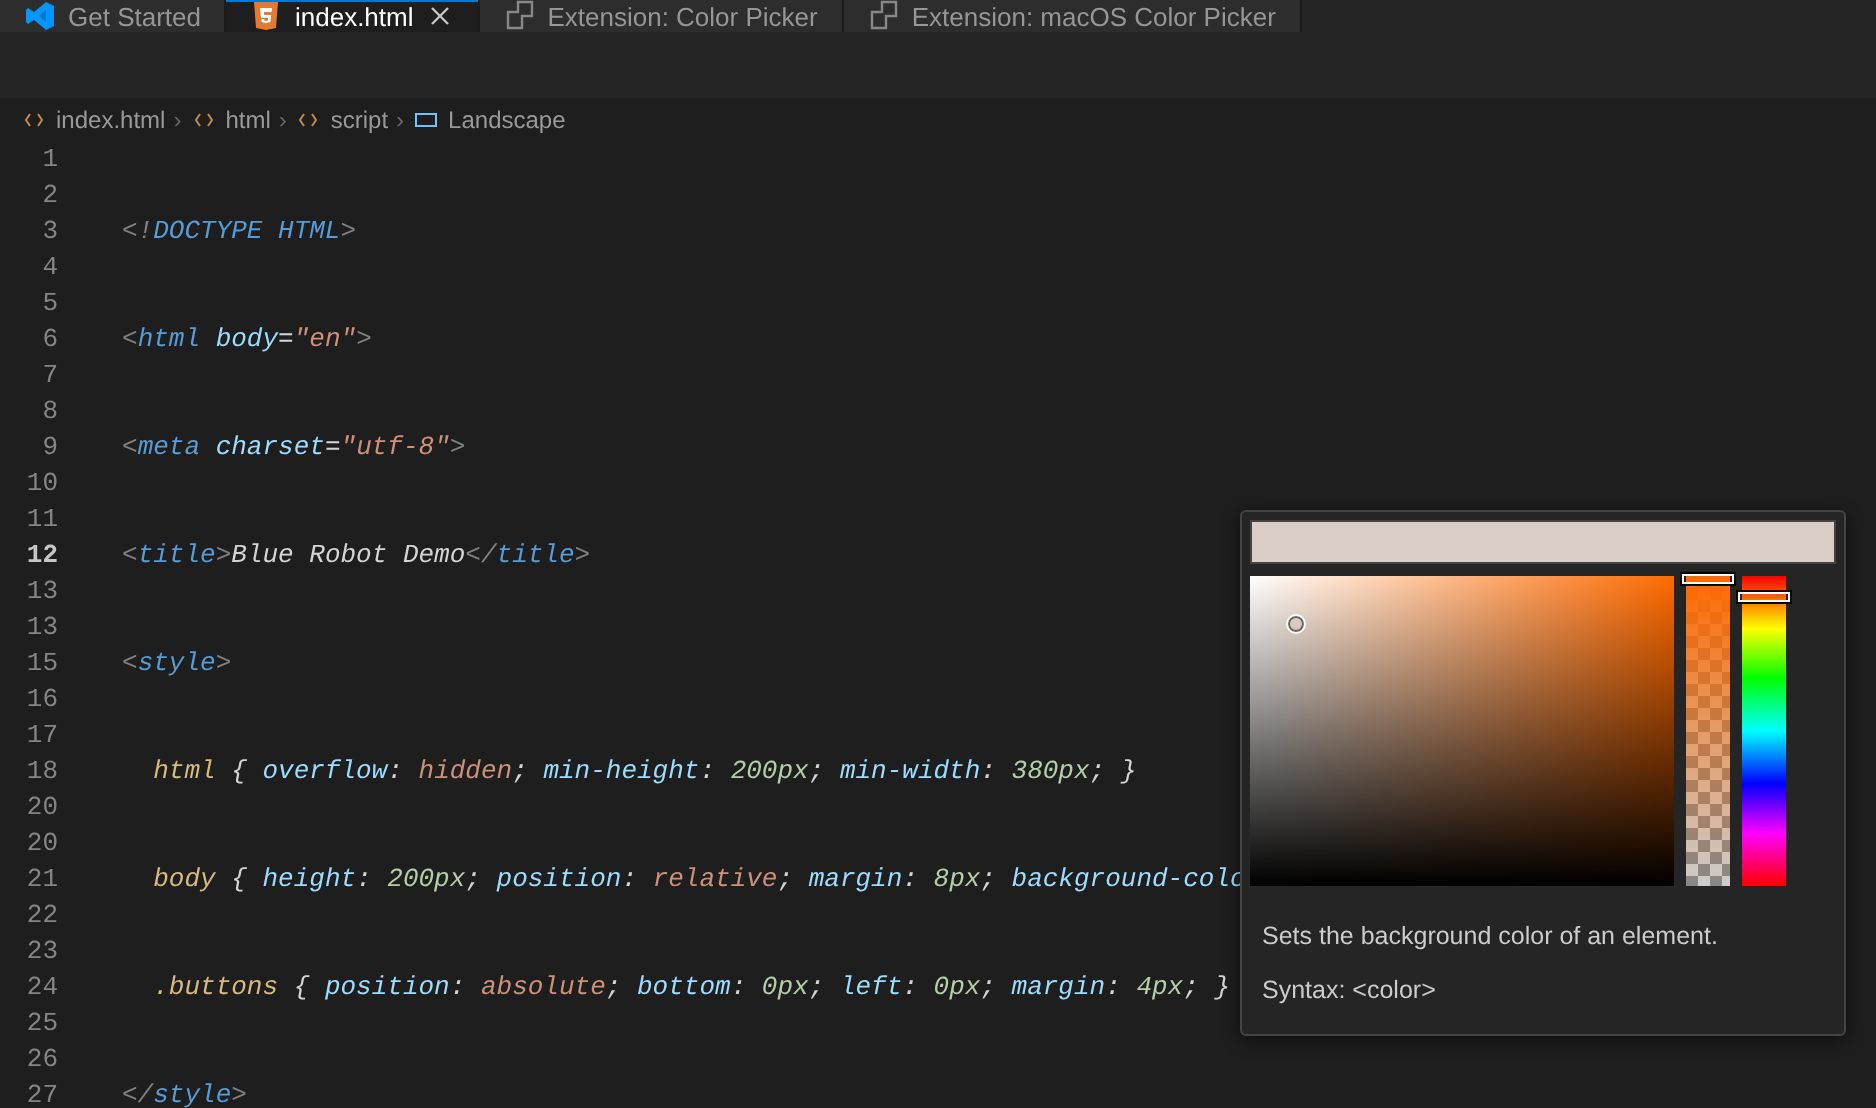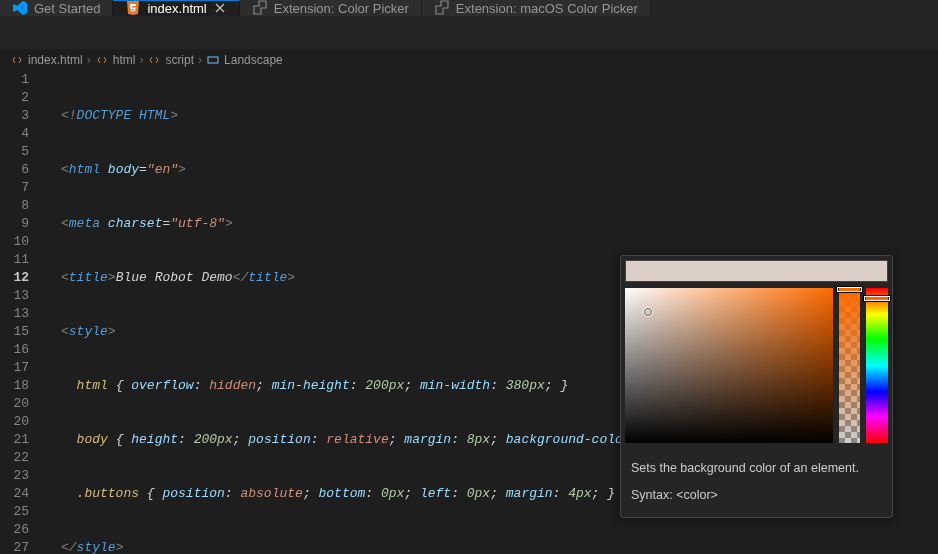--- a/index.html
+++ b/index.html
@@ -39,21 +39,21 @@
   .tok-tag{color:#569cd6;}
   .tok-attr{color:#9cdcfe;}
   .tok-str{color:#ce9178;}
   .tok-punc{color:#808080;}
   .tok-text{color:#d4d4d4;}
   .tok-num{color:#b5cea8;}
   .tok-sel{color:#d7ba7d;}
   .tok-prop{color:#9cdcfe;}
   .colorchip{display:inline-block;width:10px;height:10px;border:1px solid #888;vertical-align:middle;margin-right:2px;}
   
-  .colorpopup{position:absolute;left:620px;top:184px;width:273px;background:var(--popup-bg);border:1px solid var(--popup-border);border-radius:3px;box-shadow:0 2px 8px rgba(0,0,0,.5);z-index:10;}
+  .colorpopup{position:absolute;left:620px;top:184px;width:303px;background:var(--popup-bg);border:1px solid var(--popup-border);border-radius:3px;box-shadow:0 2px 8px rgba(0,0,0,.5);z-index:10;}
   .colorhead{height:22px;background:#dbcec6;margin:4px 4px 2px 4px;border:1px solid #444;}
   .colorbody{display:flex;gap:6px;padding:4px 4px 8px 4px;}
   .satpanel{position:relative;width:212px;height:155px;background:
     linear-gradient(to top, #000, rgba(0,0,0,0)),
     linear-gradient(to right, #fff, #ff6a00);
     overflow:hidden;}
   .sat-marker{position:absolute;left:18px;top:19px;width:10px;height:10px;border:1.5px solid rgba(255,255,255,.9);border-radius:50%;box-shadow:0 0 0 1px rgba(0,0,0,.5) inset;}
   .alpha-strip{width:22px;height:155px;background:
     linear-gradient(to bottom, #ff6a00, rgba(255,106,0,0)),
     repeating-conic-gradient(#888 0% 25%, #ccc 0% 50%) 0 0/12px 12px;

